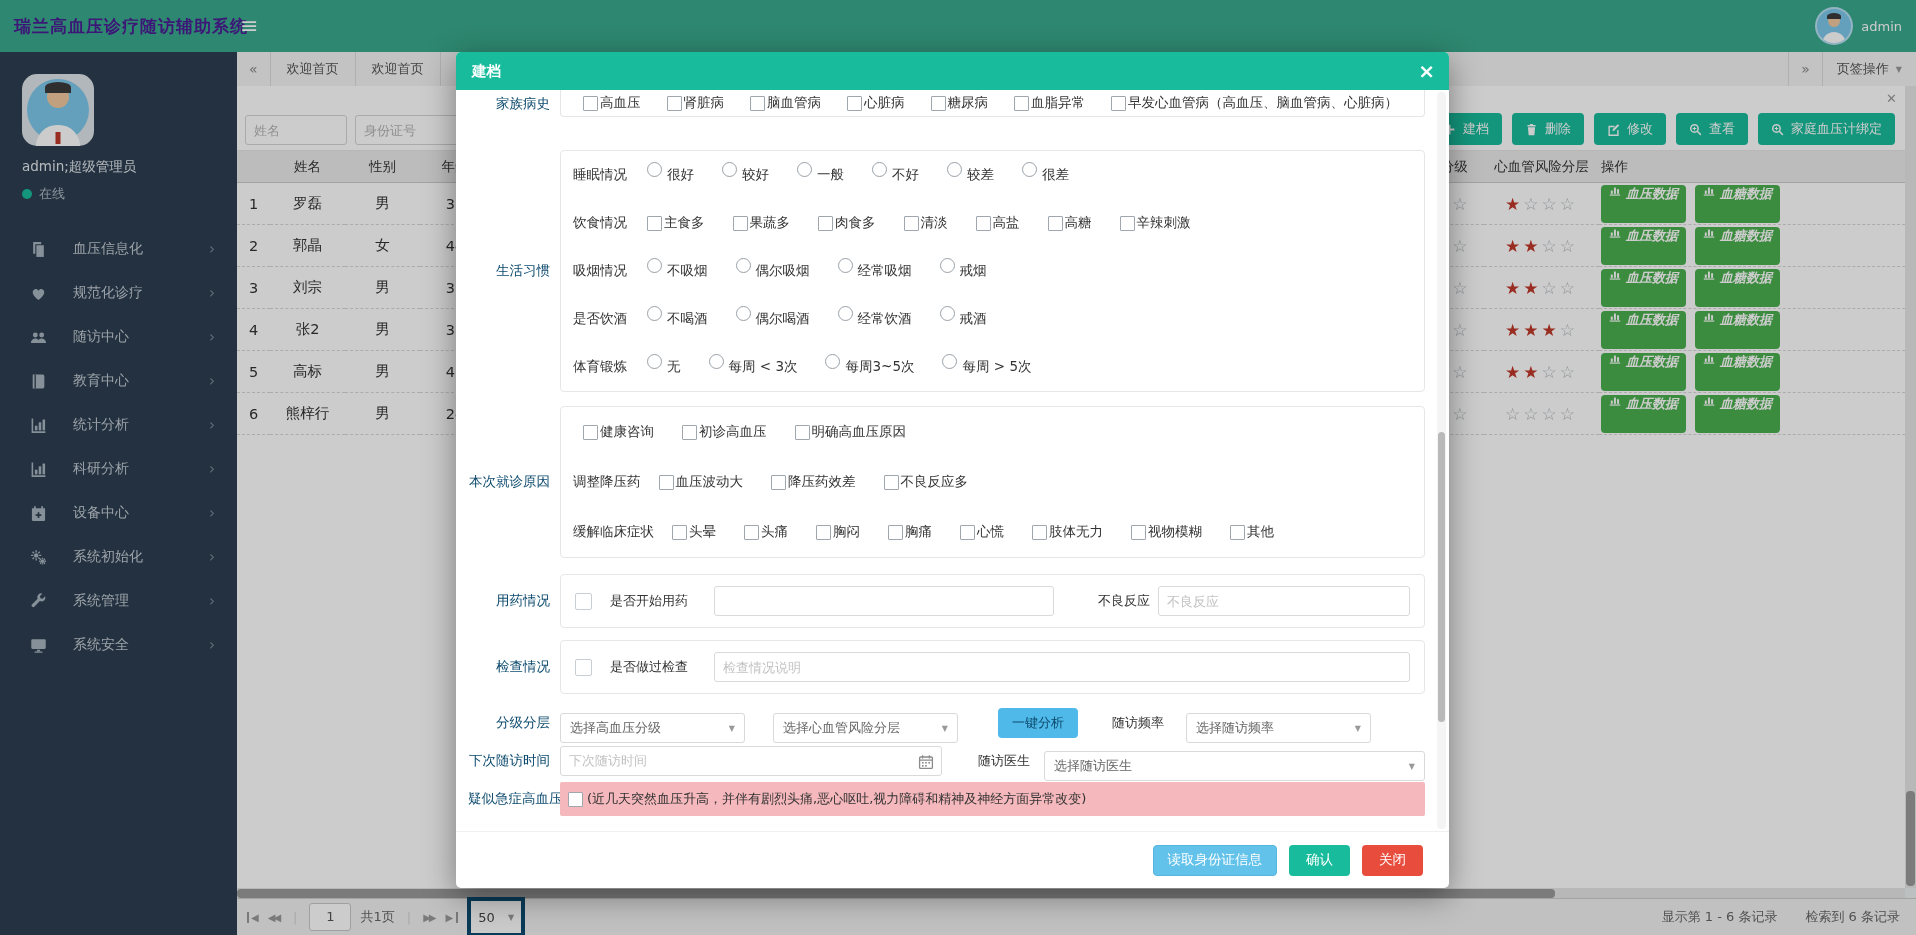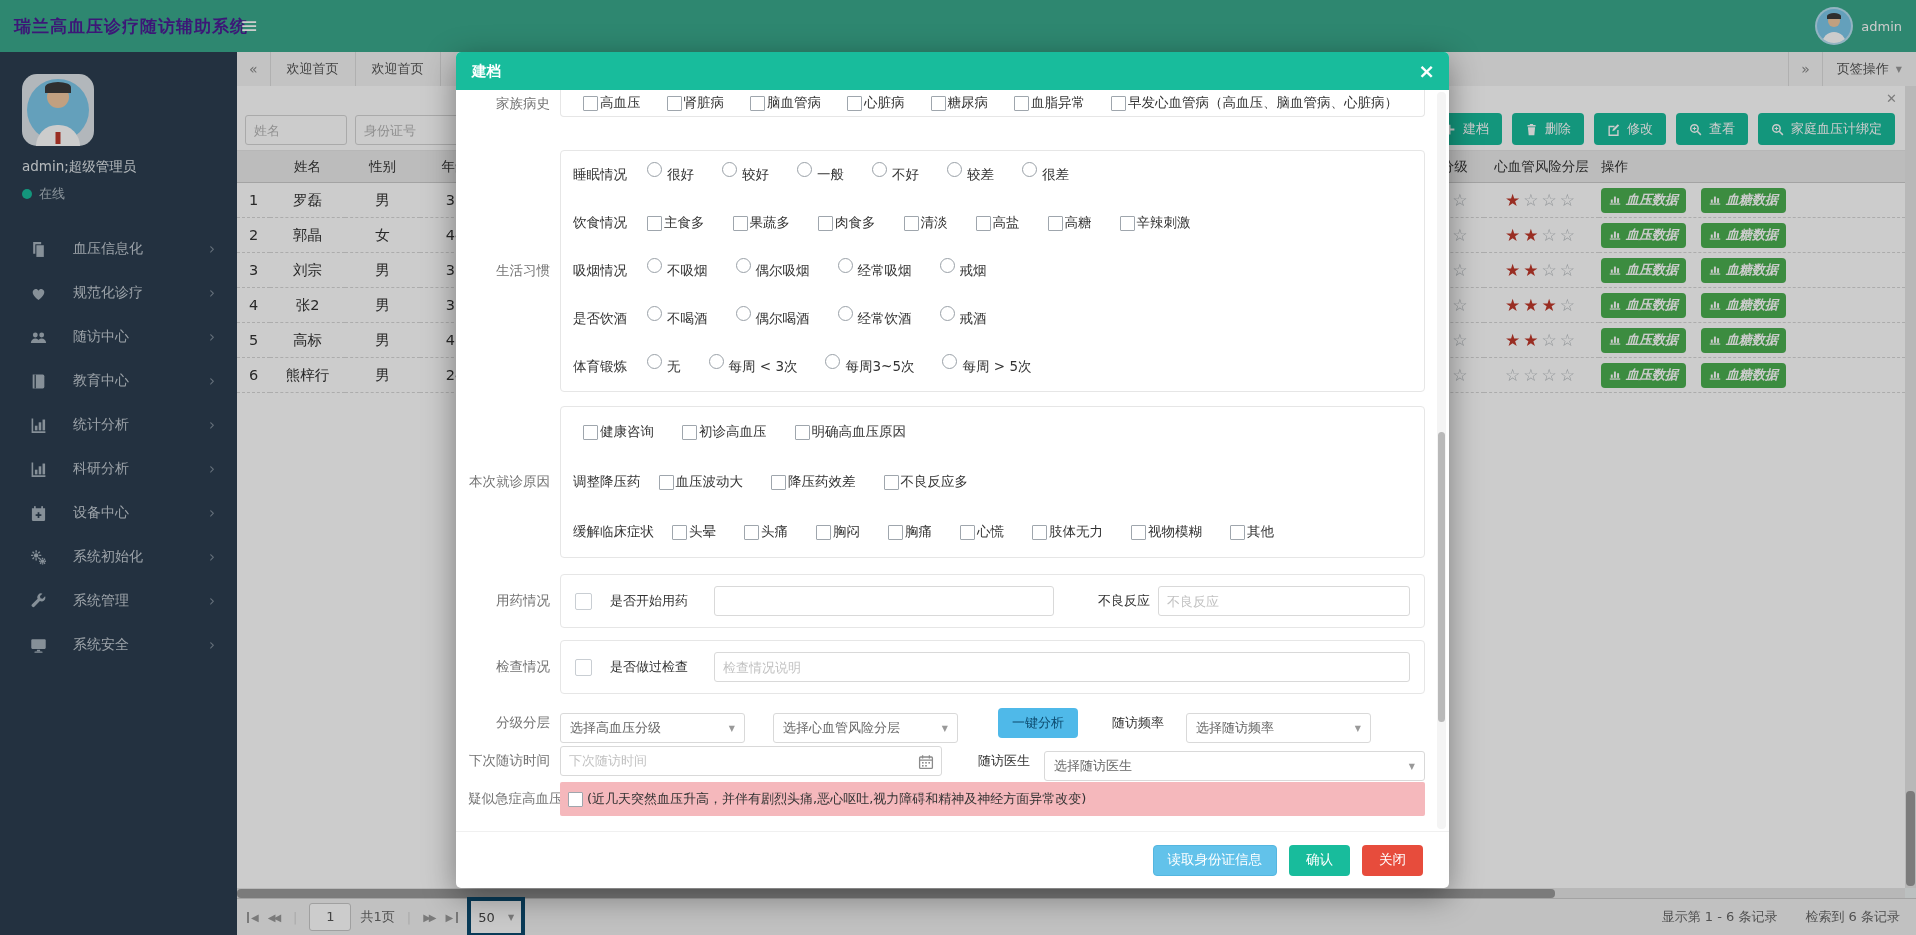--- a/index.html
+++ b/index.html
@@ -55,21 +55,21 @@
   .tools{position:absolute;right:10px;top:27px;display:flex;gap:10px;}
   .tbtn{background:#18BC9C;color:#fff;border:none;border-radius:4px;height:32px;padding:0 13px;font-size:13px;display:flex;align-items:center;gap:7px;cursor:pointer;white-space:nowrap;}
   .tbtn .icon-wrap{width:13px;height:13px;}
   .grid{width:100%;border-collapse:collapse;table-layout:fixed;}
   .grid th{background:#ececec;border-bottom:1px solid #ccc;height:29px;font-size:13.5px;color:#333;font-weight:normal;text-align:center;overflow:hidden;white-space:nowrap;}
   .grid td{height:32px;border-bottom:1px dashed #d8d8d8;font-size:14.5px;color:#333;text-align:center;overflow:hidden;white-space:nowrap;}
   .grid th.l,.grid td.l{text-align:left;padding-left:2px;}
   .stars{letter-spacing:3px;font-size:17px;}
   .stars .f{color:#C0392B;}
   .stars .o{color:#b4b9bd;}
-  .abtn{display:inline-flex;align-items:center;gap:5px;background:#4CAF50;color:#fff;border:none;border-radius:4px;height:25px;padding:0 8px;font-size:13px;font-style:italic;font-weight:bold;margin-right:15px;cursor:pointer;}
+  .abtn{display:inline-flex;align-items:flex-start;gap:5px;background:#4CAF50;color:#fff;border:none;border-radius:4px;height:38px;padding:0 8px;font-size:13px;font-style:italic;font-weight:bold;margin-right:9px;cursor:pointer;}
   .abtn .icon-wrap{width:12px;height:12px;}
   
   .hscroll{position:absolute;left:237px;right:11px;bottom:36px;height:11px;background:#e6e6e6;z-index:1;}
   .hthumb{position:absolute;left:0;top:1px;height:9px;width:79%;background:#9a9a9a;border-radius:4px;cursor:pointer;}
   .vscroll{position:absolute;right:0;top:86px;bottom:47px;width:11px;background:#e6e6e6;z-index:1;}
   .vthumb{position:absolute;left:1px;width:9px;bottom:2px;height:95px;background:#9a9a9a;border-radius:4px;cursor:pointer;}
   .pagebar{position:absolute;left:237px;right:0;bottom:0;height:36px;background:#f2f2f2;border-top:1px solid #ccc;display:flex;align-items:center;font-size:13px;color:#777;z-index:1;}
   .pg-left{display:flex;align-items:center;margin-left:10px;gap:9px;}
   .pg-ico{color:#999;font-size:10px;letter-spacing:-2px;padding-right:2px;cursor:pointer;}
   .pg-ico.first{border-left:2px solid #999;padding-left:2px;}
@@ -83,21 +83,21 @@
   .backdrop{position:absolute;inset:0;background:rgba(0,0,0,.2);z-index:50;}
   .modal{position:absolute;left:456px;top:52px;width:993px;height:836px;background:#fff;z-index:100;border-radius:5px;
          box-shadow:0 8px 32px rgba(0,0,0,.4);display:flex;flex-direction:column;}
   .m-hdr{height:38px;background:#18BC9C;border-radius:5px 5px 0 0;display:flex;align-items:center;flex-shrink:0;}
   .m-title{color:#fff;font-weight:bold;font-size:14.5px;margin-left:16px;}
   .m-close{margin-left:auto;margin-right:14px;color:#fff;font-size:20px;font-weight:bold;line-height:1;cursor:pointer;}
   .m-body{position:relative;flex:1;padding:0 24px 0 12px;overflow:hidden;}
   .m-scroll{position:absolute;right:3px;top:2px;bottom:2px;width:9px;background:#f4f4f4;border-radius:4px;}
   .m-thumb{position:absolute;left:1px;width:7px;top:340px;height:290px;background:#b9b9b9;border-radius:4px;cursor:pointer;}
   .mrow{display:flex;}
-  .mlabel{width:92px;flex-shrink:0;text-align:right;padding-right:10px;font-size:13.5px;color:#737373;white-space:nowrap;box-sizing:border-box;}
+  .mlabel{width:92px;flex-shrink:0;text-align:right;padding-right:10px;font-size:13.5px;color:#0c4a6e;white-space:nowrap;box-sizing:border-box;}
   .vc{align-items:center;}
   .vc .mlabel{align-self:center;}
   .mbox{flex:1;border:1px solid #e6e6e6;border-radius:4px;box-sizing:border-box;}
   .fam-box{height:27px;border-top:none;border-radius:0 0 4px 4px;display:flex;align-items:center;padding-left:22px;gap:26px;}
   .cb-opt{display:inline-flex;align-items:center;font-size:13.5px;color:#333;cursor:pointer;white-space:nowrap;}
   .cb{width:13px;height:13px;border:1px solid #9fa6ad;background:#fff;border-radius:1px;display:inline-block;margin-right:2px;flex-shrink:0;}
   .rd-opt{display:inline-flex;align-items:center;font-size:13.5px;color:#333;cursor:pointer;white-space:nowrap;}
   .rd{width:13px;height:13px;border:1px solid #9aa1a8;border-radius:50%;background:#fff;margin-right:5px;position:relative;top:-6px;flex-shrink:0;}
   .opt-row{display:flex;align-items:center;padding-left:12px;}
   .opt-row .sub{font-size:13.5px;color:#333;width:58px;margin-right:16px;flex-shrink:0;}

